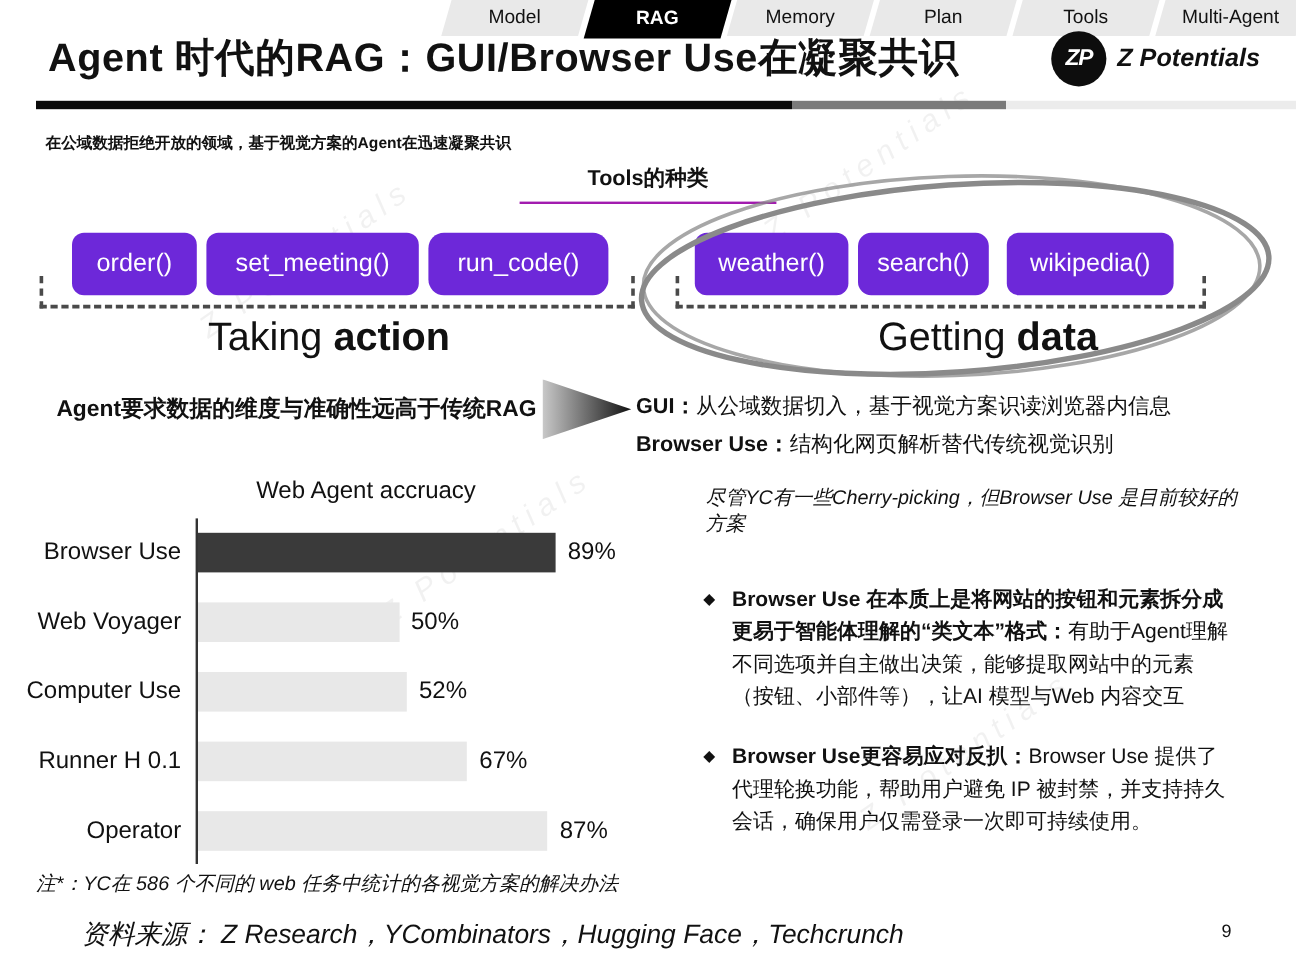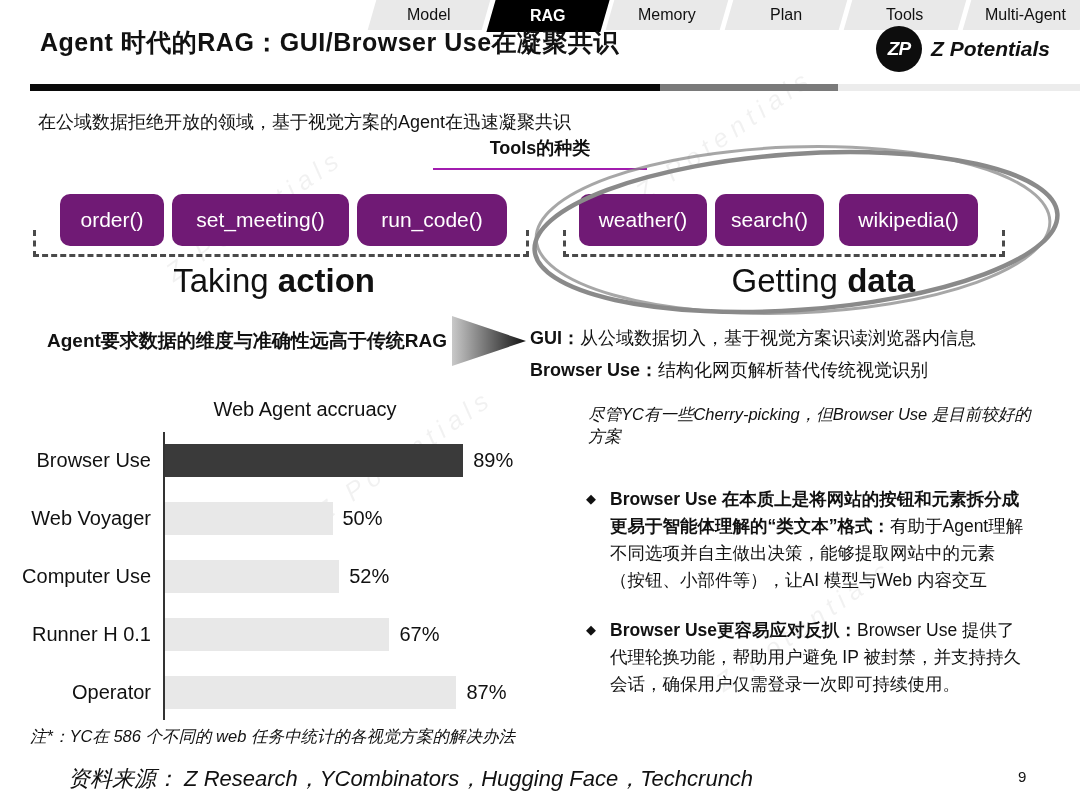--- a/index.html
+++ b/index.html
@@ -7,31 +7,31 @@
     width:1080px;height:810px;position:relative;overflow:hidden;
     background:#ffffff;font-family:"Liberation Sans", sans-serif;color:#111;
   }
   
   .tabs{position:absolute;left:372px;top:0;display:flex;gap:5px;}
   .tab{height:30px;background:#e9e9e9;transform:skewX(-16deg);display:flex;align-items:center;justify-content:center;padding:0 18px;min-width:78px;cursor:pointer;}
   .tab span{transform:skewX(16deg);font-size:16px;color:#111;white-space:nowrap;}
   .tab.active{background:#000;height:32px;}
   .tab.active span{color:#fff;font-weight:bold;}
   
-  .page-title{position:absolute;left:40px;top:26px;font-size:25px;font-weight:bold;letter-spacing:0.5px;white-space:nowrap;}
+  .page-title{position:absolute;left:40px;top:26px;font-size:33px;font-weight:bold;letter-spacing:0.5px;white-space:nowrap;}
   .logo{position:absolute;left:876px;top:26px;display:flex;align-items:center;gap:9px;}
   .logo-circle{width:46px;height:46px;border-radius:50%;background:#0d0d0d;color:#fff;display:flex;align-items:center;justify-content:center;font-weight:bold;font-style:italic;font-size:19px;letter-spacing:-1px;}
   .logo-text{font-size:21px;font-weight:bold;font-style:italic;white-space:nowrap;}
   .divider{position:absolute;left:30px;top:84px;width:1050px;height:7px;
     background:linear-gradient(90deg,#0a0a0a 0%,#0a0a0a 60%,#7a7a7a 60%,#7a7a7a 77%,#ececec 77%,#ececec 100%);}
   
-  .subtitle{position:absolute;left:38px;top:110px;font-size:18px;font-weight:normal;white-space:nowrap;}
+  .subtitle{position:absolute;left:38px;top:110px;font-size:13px;font-weight:bold;white-space:nowrap;}
   .tools-label{position:absolute;left:433px;top:136px;width:214px;text-align:center;font-size:18px;font-weight:bold;border-bottom:2px solid #a21caf;padding-bottom:8px;}
   
-  .pill{position:absolute;top:194px;height:52px;background:#701a75;border-radius:10px;color:#fff;display:flex;align-items:center;justify-content:center;font-size:21px;cursor:pointer;}
+  .pill{position:absolute;top:194px;height:52px;background:#6d28d9;border-radius:10px;color:#fff;display:flex;align-items:center;justify-content:center;font-size:21px;cursor:pointer;}
   
   .dash-group{position:absolute;top:230px;height:24px;border-left:3px dashed #4a4a4a;border-right:3px dashed #4a4a4a;border-bottom:3px dashed #4a4a4a;}
   .caption{position:absolute;top:262px;font-size:33px;text-align:right;white-space:nowrap;}
   .caption b{font-weight:bold;}
   
   .sketch{position:absolute;left:514px;top:140px;width:566px;height:182px;pointer-events:none;}
   
   .left-statement{position:absolute;left:47px;top:328px;font-size:19px;font-weight:bold;white-space:nowrap;}
   .flow-arrow{position:absolute;left:452px;top:316px;width:74px;height:50px;
     background:linear-gradient(90deg,#c9c9c9,#111);clip-path:polygon(0 0,100% 50%,0 100%);}

